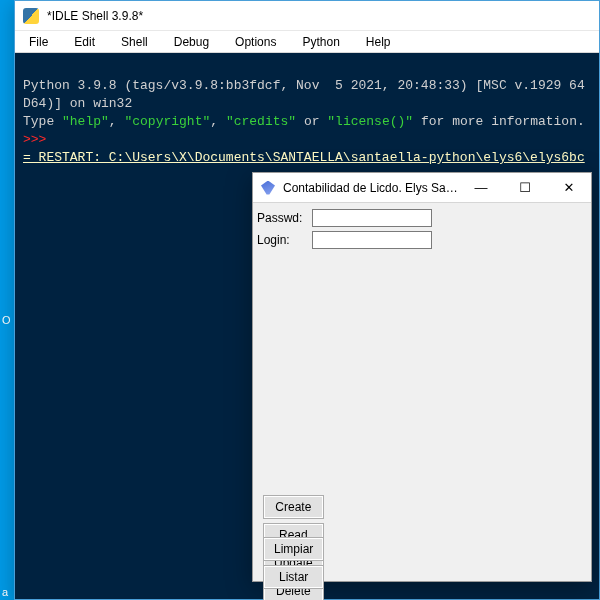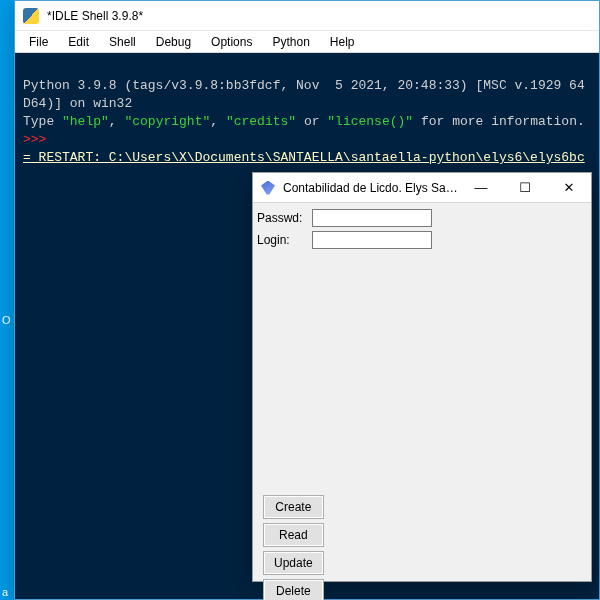--- a/index.html
+++ b/index.html
@@ -59,21 +59,21 @@
     border-radius: 3px;
   }
   .titlebar .title {
     color: #000;
     font-size: 12px;
   }
   .menubar {
     height: 22px;
     display: flex;
     align-items: center;
-    gap: 4px;
+    gap: 10px;
     padding: 0 6px;
     background: #fff;
     border-bottom: 1px solid #d8d8d8;
   }
   .menubar .mi {
     padding: 2px 8px;
     color: #000;
     font-size: 12px;
     cursor: default;
   }
@@ -228,14 +228,18 @@
       <label>Login:</label>
       <input type="text" value="" style="">
     </div>
 
     <div class="btnrow crud">
       <button class="tkbtn">Create</button>
       <button class="tkbtn">Read</button>
       <button class="tkbtn">Update</button>
       <button class="tkbtn">Delete</button>
     </div>
+    <div class="btnrow util">
+      <button class="tkbtn">Limpiar</button>
+      <button class="tkbtn">Listar</button>
+    </div>
   </div>
 </div>
 
 </body></html>

